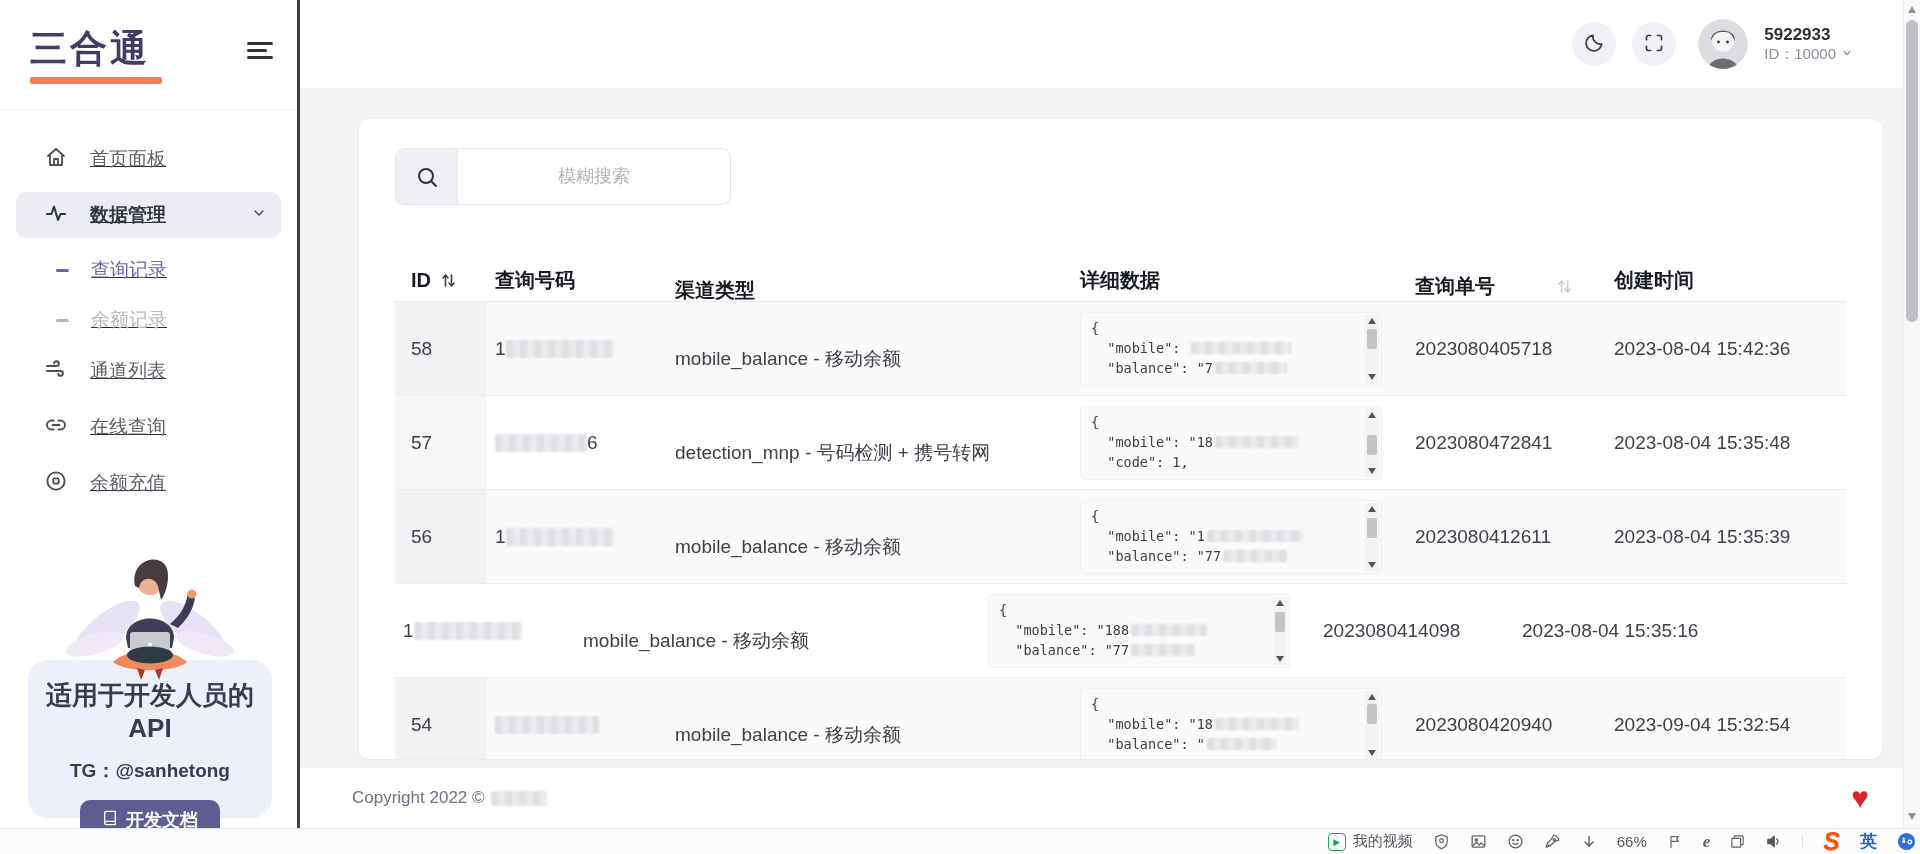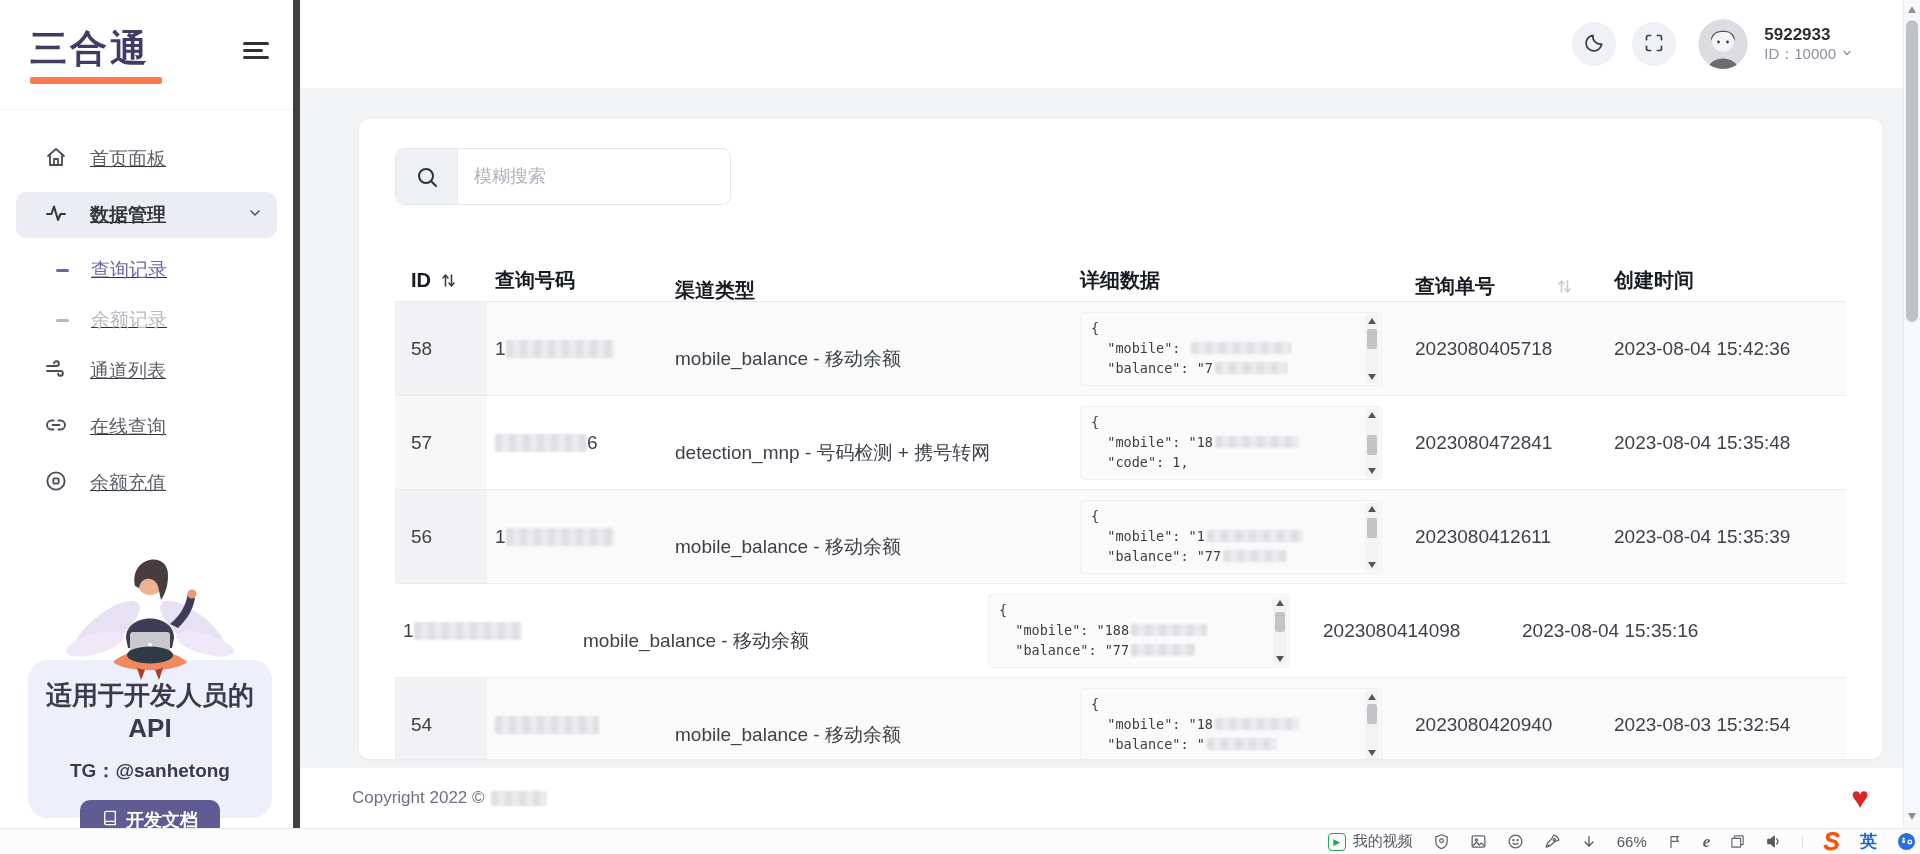--- a/index.html
+++ b/index.html
@@ -6,21 +6,21 @@
     --accent:#5f5c93; --orange:#f87c4e; --heart:#dc2328; --active-text:#6d64a8;
     --ink:#2c2f36; --muted:#8a8f99; --row-line:#ececef;
   }
   *{box-sizing:border-box;}
   html,body{margin:0;padding:0;}
   body{
     width:1920px;height:854px;position:relative;overflow:hidden;background:#fff;
     font-family:"Liberation Sans","DejaVu Sans",sans-serif;color:var(--ink);
   }
   
-  .sidebar{position:absolute;left:0;top:0;width:300px;height:828px;background:#fff;border-right:7px solid #404040;z-index:3;}
+  .sidebar{position:absolute;left:0;top:0;width:300px;height:828px;background:#fff;border-right:3px solid #404040;z-index:3;}
   .sidebar-header{height:110px;position:relative;border-bottom:1px solid #f3f3f5;}
   .logo{position:absolute;left:30px;top:24px;}
   .logo-text{font-size:37px;font-weight:800;color:#403c64;letter-spacing:3px;}
   .logo-underline{display:block;width:132px;height:7px;background:var(--orange);border-radius:2px;margin-top:3px;}
   .hamburger{position:absolute;right:18px;top:36px;width:34px;height:28px;border:none;background:transparent;cursor:pointer;padding:2px;}
   .hamburger i{display:block;height:3px;background:#2f3237;border-radius:2px;margin:4px 0;}
   .hamburger i:nth-child(1){width:26px;} .hamburger i:nth-child(2){width:20px;} .hamburger i:nth-child(3){width:26px;}
   .menu{padding:26px 16px 0;text-decoration:underline;}
   .mi{height:46px;display:flex;align-items:center;gap:22px;padding:0 14px 0 28px;color:#5c6066;font-size:19px;border-radius:10px;margin-bottom:10px;cursor:pointer;}
   .mi svg{flex:0 0 auto;}
@@ -41,21 +41,21 @@
   .circle-btn{width:44px;height:44px;border-radius:50%;background:#f0f1f7;border:none;display:flex;align-items:center;justify-content:center;cursor:pointer;}
   .avatar{width:50px;height:50px;border-radius:50%;overflow:hidden;margin-left:6px;cursor:pointer;flex:0 0 auto;}
   .user-meta{line-height:1.25;cursor:pointer;min-width:86px;}
   .user-name{font-size:17px;font-weight:700;color:#2b2e33;}
   .user-id{font-size:15px;color:var(--muted);display:flex;align-items:center;gap:5px;}
   .content{flex:1;background:#f2f3f5;overflow:hidden;}
   .card{margin:31px 21px 0 59px;height:640px;background:#fff;border-radius:10px;box-shadow:0 1px 3px rgba(40,40,60,.05);overflow:hidden;padding:0 36px;}
   
   .search{margin-top:29px;width:336px;height:57px;border:1px solid #e3e6ea;border-radius:9px;display:flex;overflow:hidden;background:#fff;}
   .search-seg{width:62px;background:#eef0f3;display:flex;align-items:center;justify-content:center;border-right:1px solid #e6e8ec;}
-  .search input{flex:1;border:none;outline:none;padding:0 16px;font-size:18px;font-family:inherit;color:#333;background:transparent;}
+  .search input{flex:1;border:none;outline:none;padding:0 16px;font-size:18px;font-family:inherit;color:#333;background:transparent;text-align:center;}
   .search input::placeholder{color:#aeb4bd;}
   
   .table{margin-top:55px;}
   .thead{display:flex;align-items:center;height:42px;border-bottom:1px solid #e9eaee;}
   .th{font-size:20px;font-weight:700;color:#181c22;display:flex;align-items:center;gap:10px;}
   .tr{display:flex;align-items:center;height:94px;border-bottom:1px solid var(--row-line);background:#fff;}
   .tr.shade{background:#fafafb;}
   .c-id{width:92px;padding-left:16px;}
   .c-phone{width:180px;padding-left:8px;}
   .c-channel{width:405px;padding-left:8px;margin-top:20px;}
@@ -402,21 +402,21 @@
                     <div class="jl"><span>  "balance": "</span><span class="redact json-redact" style="width: 70px;"></span></div>
                   </div>
         <div class="mini-sb">
           <span class="mini-up"></span>
           <span class="mini-thumb" style="top: 13px;"></span>
           <span class="mini-down"></span>
         </div>
       </div>
     </div>
     <div class="td c-order"><span>2023080420940</span></div>
-    <div class="td c-time"><span>2023-08-03 15:32:54</span></div>
+    <div class="td c-time"><span>2023-09-04 15:32:54</span></div>
   </div>
 </div>
       </div>
     </div>
   </div>
 
   <footer class="page-footer">
     <div class="copyright">
       <span>Copyright 2022 ©</span>
       <span class="redact link-redact"></span>

